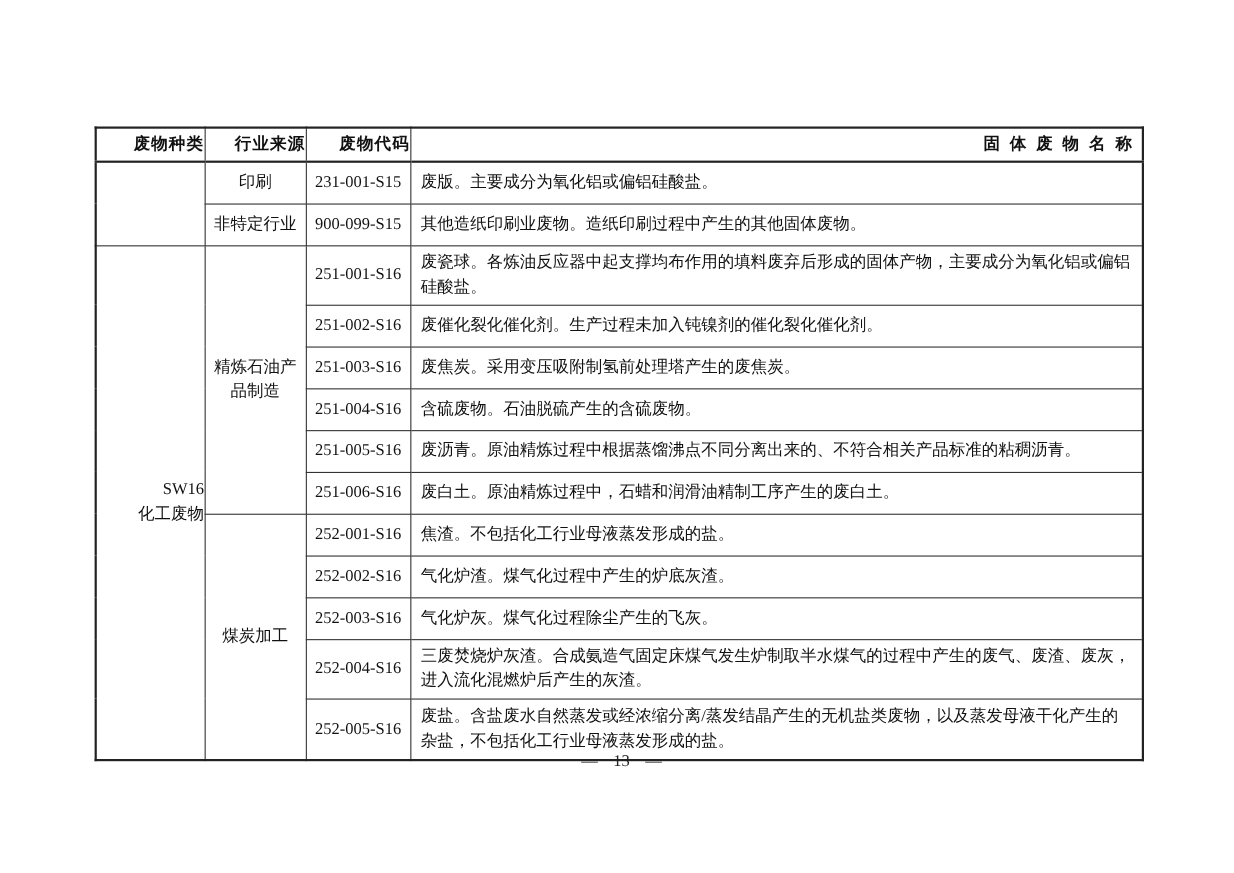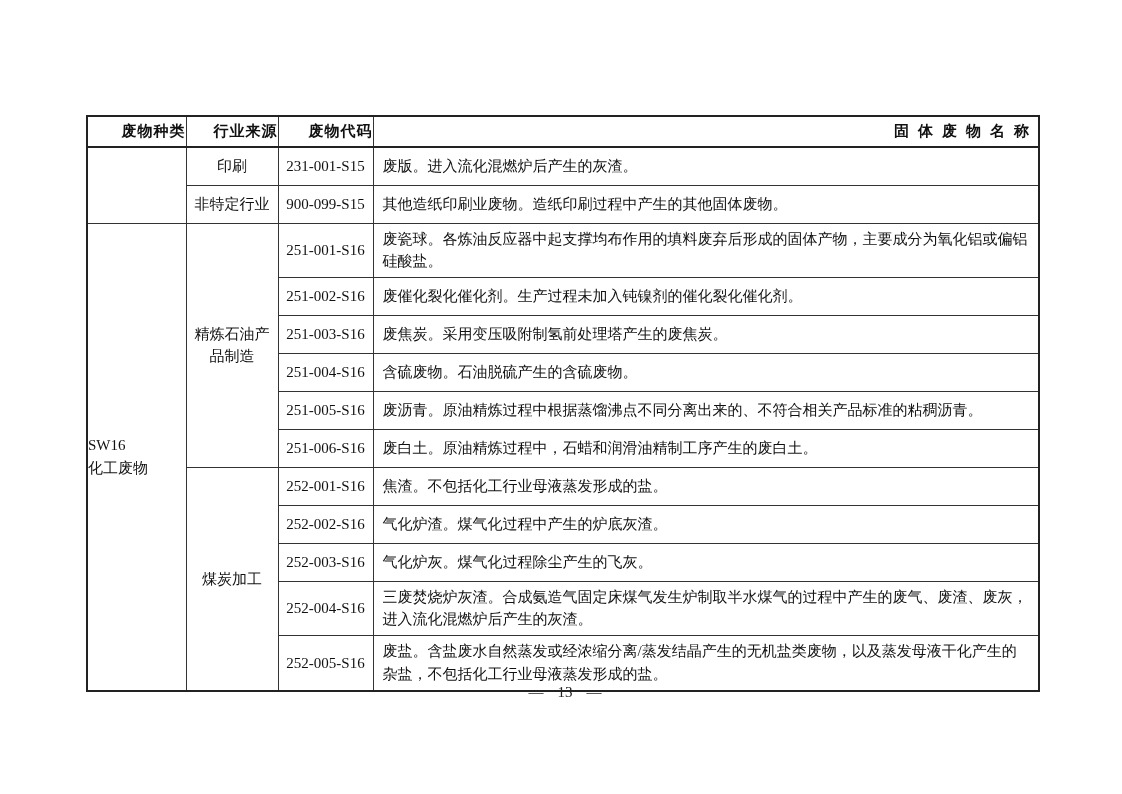--- a/index.html
+++ b/index.html
@@ -36,21 +36,21 @@
     text-align: right;
     border-bottom: 2px solid #222222;
     letter-spacing: 1px;
   }
   .waste-table thead th.name-header { letter-spacing: 9px; text-indent: 9px; }
   .row-single { height: 38px; }
   .row-double-a { height: 52px; }
   .row-double-b { height: 56px; border-radius: 13px; }
   .cell-center { text-align: center; padding: 2px 4px; }
   .cell-name { text-align: left; padding: 4px 9px; line-height: 1.55; }
-  .cell-category { text-align: left; white-space: pre-line; line-height: 1.7; }
+  .cell-category { text-align: right; white-space: pre-line; line-height: 1.7; }
   .cell-industry { text-align: center; padding: 2px 6px; line-height: 1.6; }
   .footer {
     position: absolute;
     left: 4px;
     top: 684px;
     width: 100%;
     text-align: center;
     font-size: 15px;
     color: #222222;
   }
@@ -75,21 +75,21 @@
         <th>行业来源</th>
         <th>废物代码</th>
         <th class="name-header">固体废物名称</th>
       </tr>
     </thead>
     <tbody>
       <tr class="row-single">
         <td rowspan="2" class="cell-category"></td>
         <td class="cell-industry">印刷</td>
         <td class="cell-center">231-001-S15</td>
-        <td class="cell-name">废版。进入流化混燃炉后产生的灰渣。</td>
+        <td class="cell-name">废版。主要成分为氧化铝或偏铝硅酸盐。</td>
       </tr>
       <tr class="row-single">
         <td class="cell-industry">非特定行业</td>
         <td class="cell-center">900-099-S15</td>
         <td class="cell-name">其他造纸印刷业废物。造纸印刷过程中产生的其他固体废物。</td>
       </tr>
       <tr class="row-single">
         <td rowspan="11" class="cell-category">SW16
 化工废物</td>
         <td rowspan="6" class="cell-industry">精炼石油产品制造</td>

